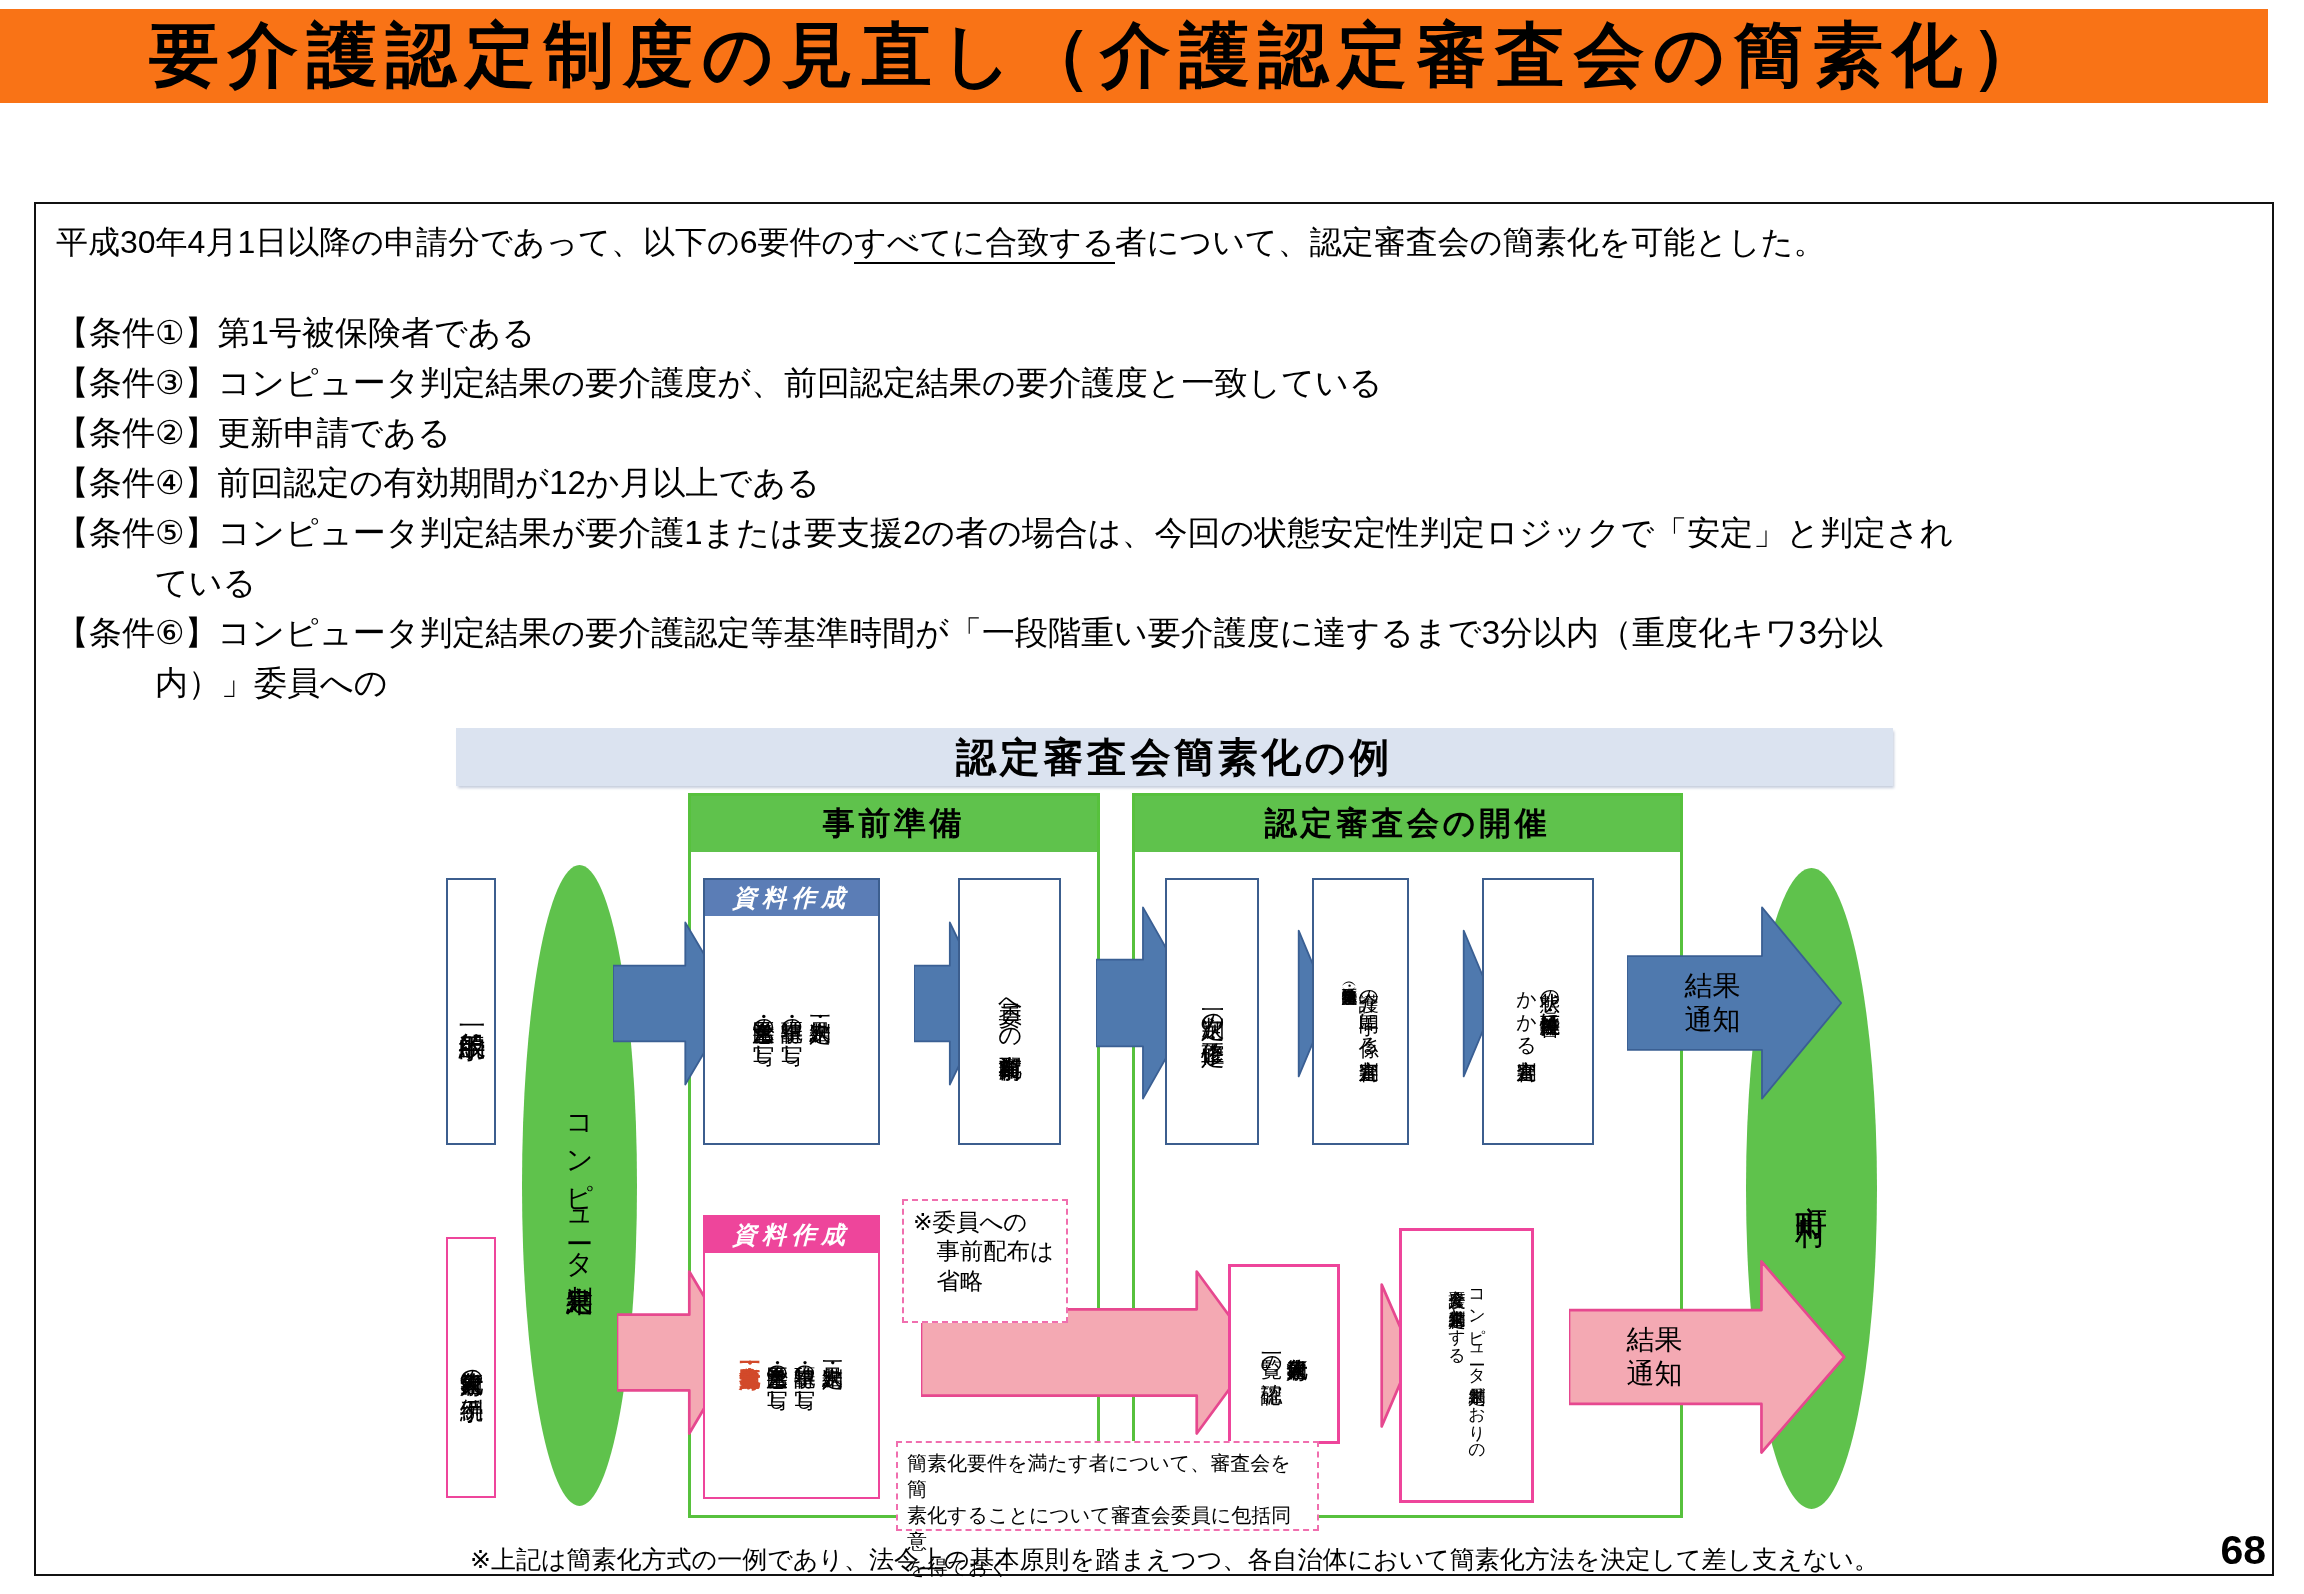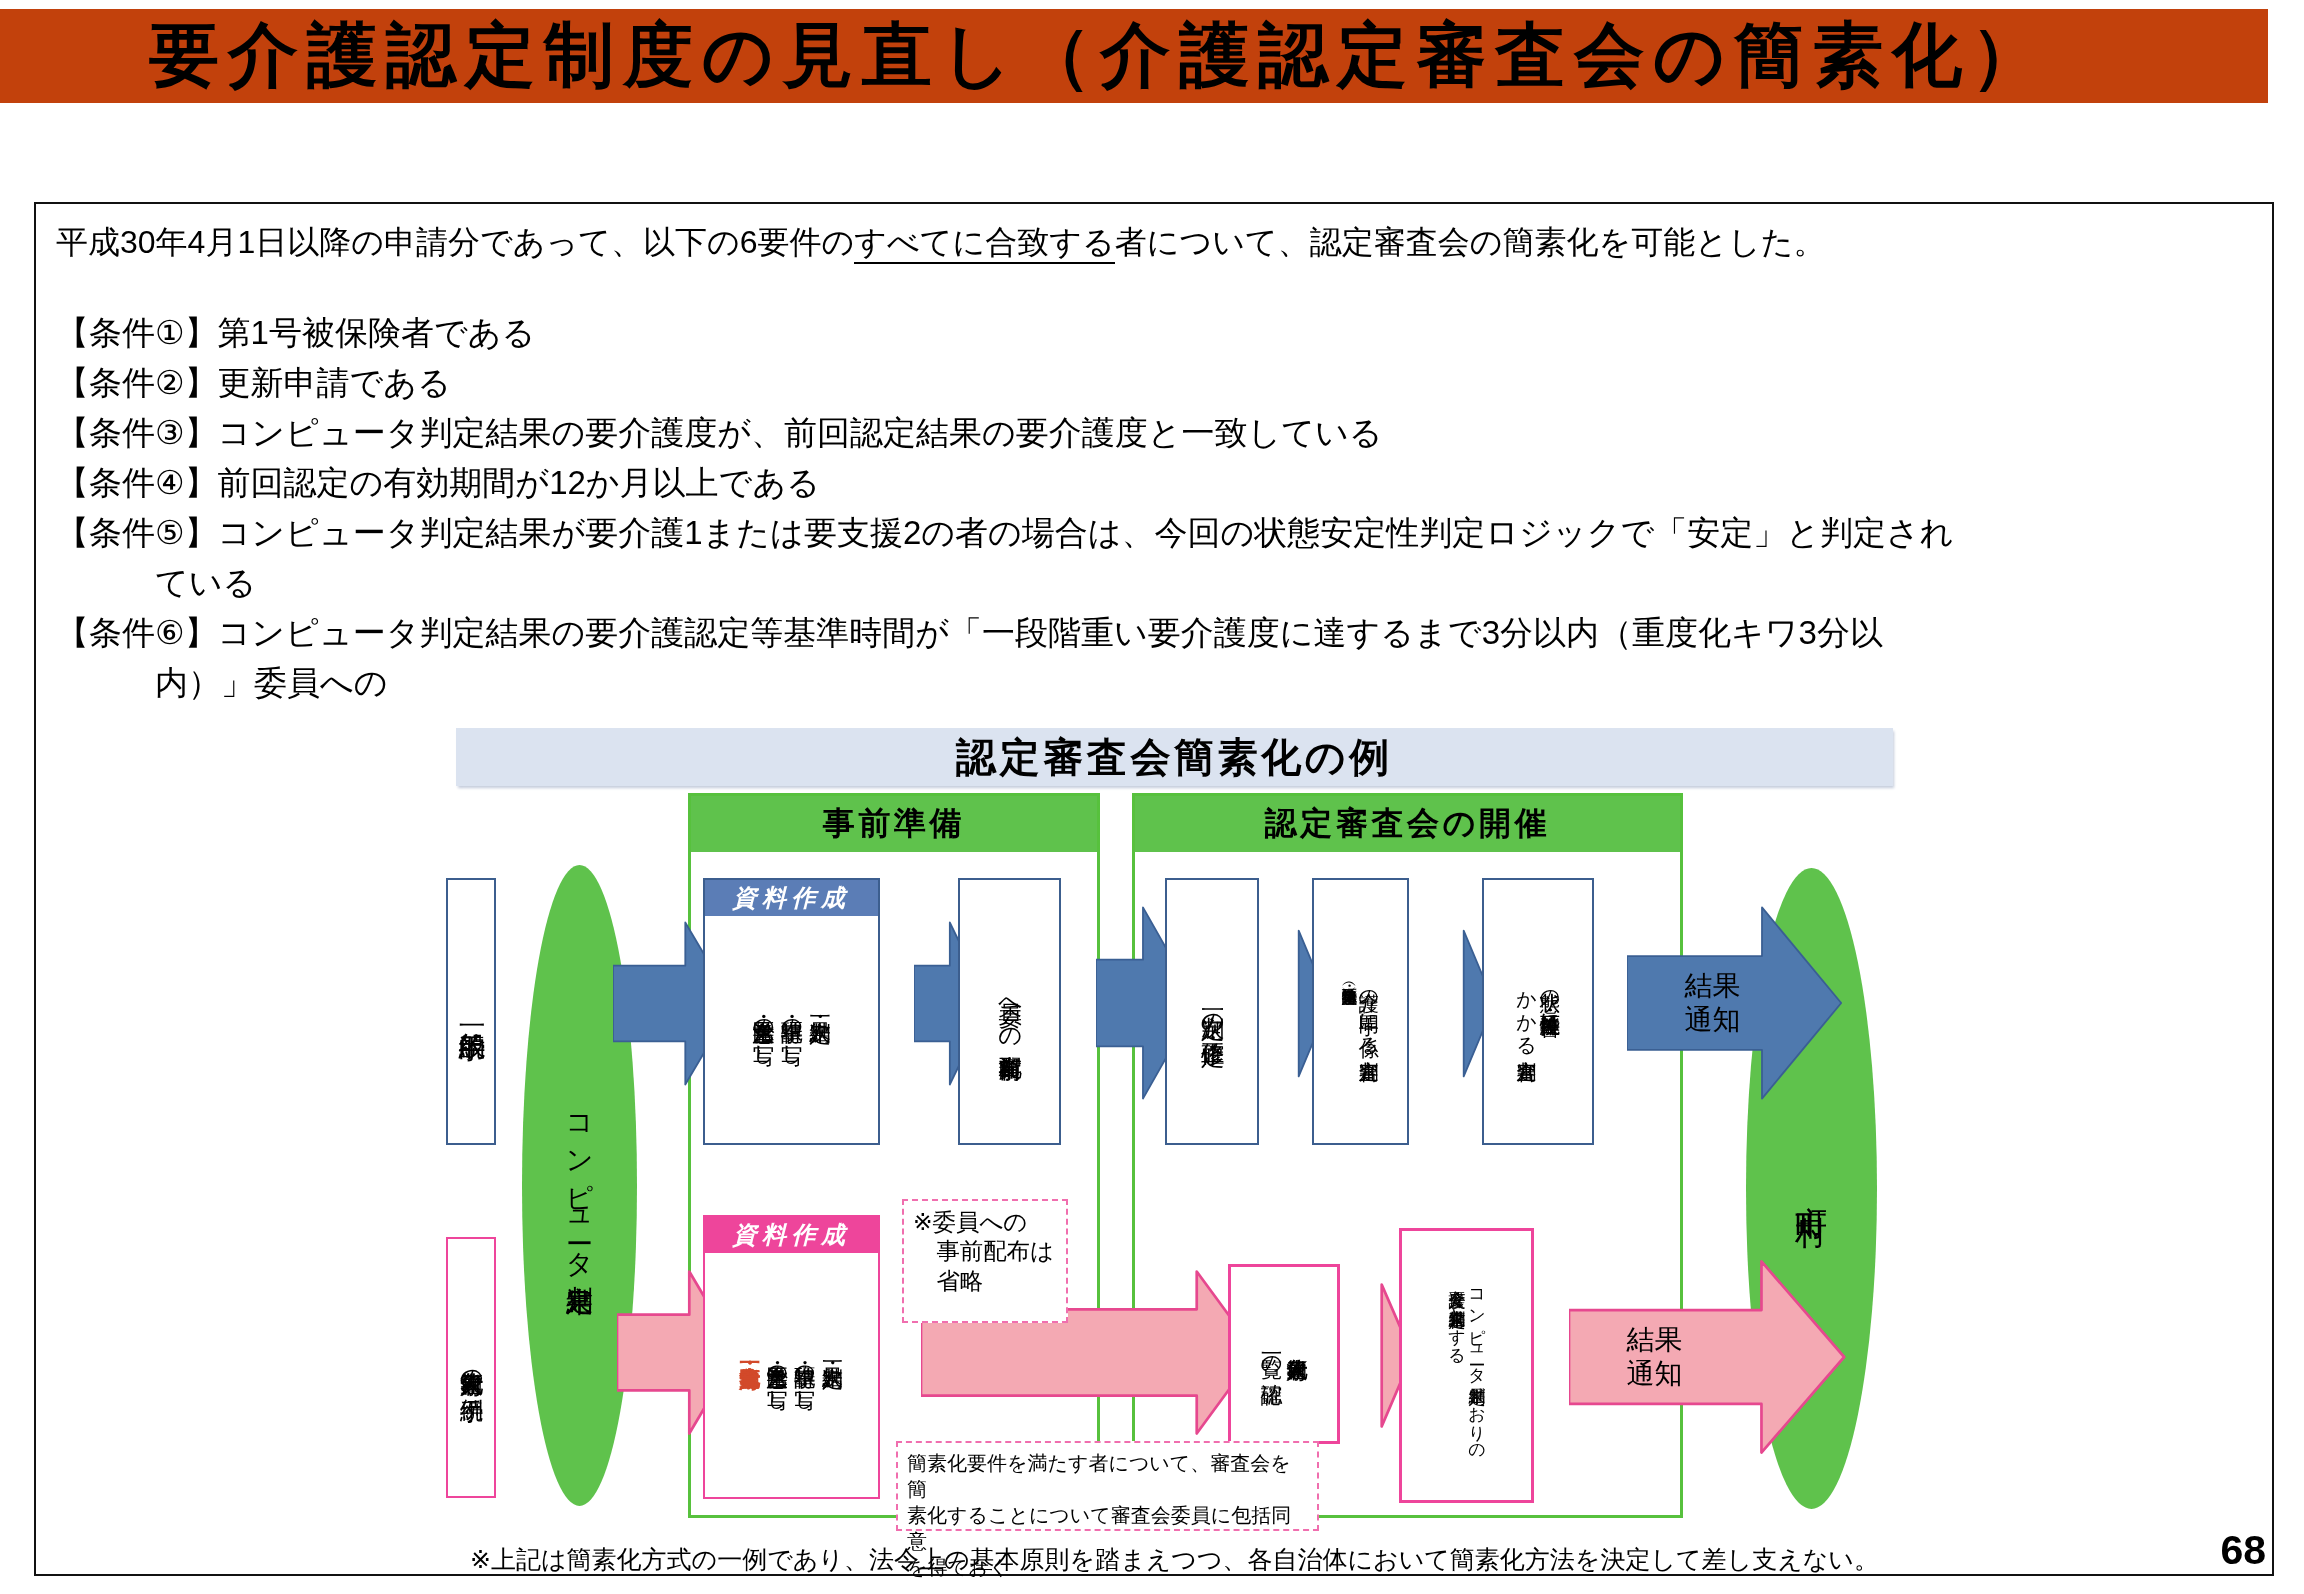--- a/index.html
+++ b/index.html
@@ -1,20 +1,20 @@
 <!DOCTYPE html>
 <html style="font-size:14.4px"><head>
 <meta charset="utf-8">
 <style>
   html,body{margin:0;padding:0;background:#fff;}
   body{font-family:"Liberation Sans","DejaVu Sans",sans-serif;color:#000;}
   .page{position:relative;width:2304px;height:1595px;background:#fff;overflow:hidden;}
 
   
-  .title-bar{position:absolute;left:0;top:9px;width:2268px;height:94px;background:#c2410c;}
+  .title-bar{position:absolute;left:0;top:9px;width:2268px;height:94px;background:#f97316;}
   .title-bar h1{margin:0;padding-left:149px;font-size:70px;line-height:92px;font-weight:bold;
     letter-spacing:9px;white-space:nowrap;}
 
   
   .main-box{position:absolute;left:34px;top:202px;width:2240px;height:1374px;
     border:2.7px solid #111;background:#fff;box-sizing:border-box;}
 
   
   .text-block{padding:14.4px 23.4px 0 20px;}
   .intro{margin:0 0 41px 0;font-size:32px;line-height:49px;}
@@ -103,22 +103,22 @@
 
   <header class="title-bar">
     <h1>要介護認定制度の見直し（介護認定審査会の簡素化）</h1>
   </header>
 
   <div class="main-box">
 
     <div class="text-block">
       <p class="intro"><span>平成30年4月1日以降の申請分であって、以下の6要件の</span><span class="u">すべてに合致する</span><span>者について、認定審査会の簡素化を可能とした。</span></p>
       <p class="cond pre">【条件①】第1号被保険者である</p>
+      <p class="cond pre">【条件③】コンピュータ判定結果の要介護度が、前回認定結果の要介護度と一致している</p>
       <p class="cond pre">【条件②】更新申請である</p>
-      <p class="cond pre">【条件③】コンピュータ判定結果の要介護度が、前回認定結果の要介護度と一致している</p>
       <p class="cond pre">【条件④】前回認定の有効期間が12か月以上である</p>
       <p class="cond pre">【条件⑤】コンピュータ判定結果が要介護1または要支援2の者の場合は、今回の状態安定性判定ロジックで「安定」と判定され
 ている</p>
       <p class="cond pre">【条件⑥】コンピュータ判定結果の要介護認定等基準時間が「一段階重い要介護度に達するまで3分以内（重度化キワ3分以
 内）」委員への</p>
     </div>
 
     <div class="abs band">
       <span>認定審査会簡素化の例</span>
     </div>

